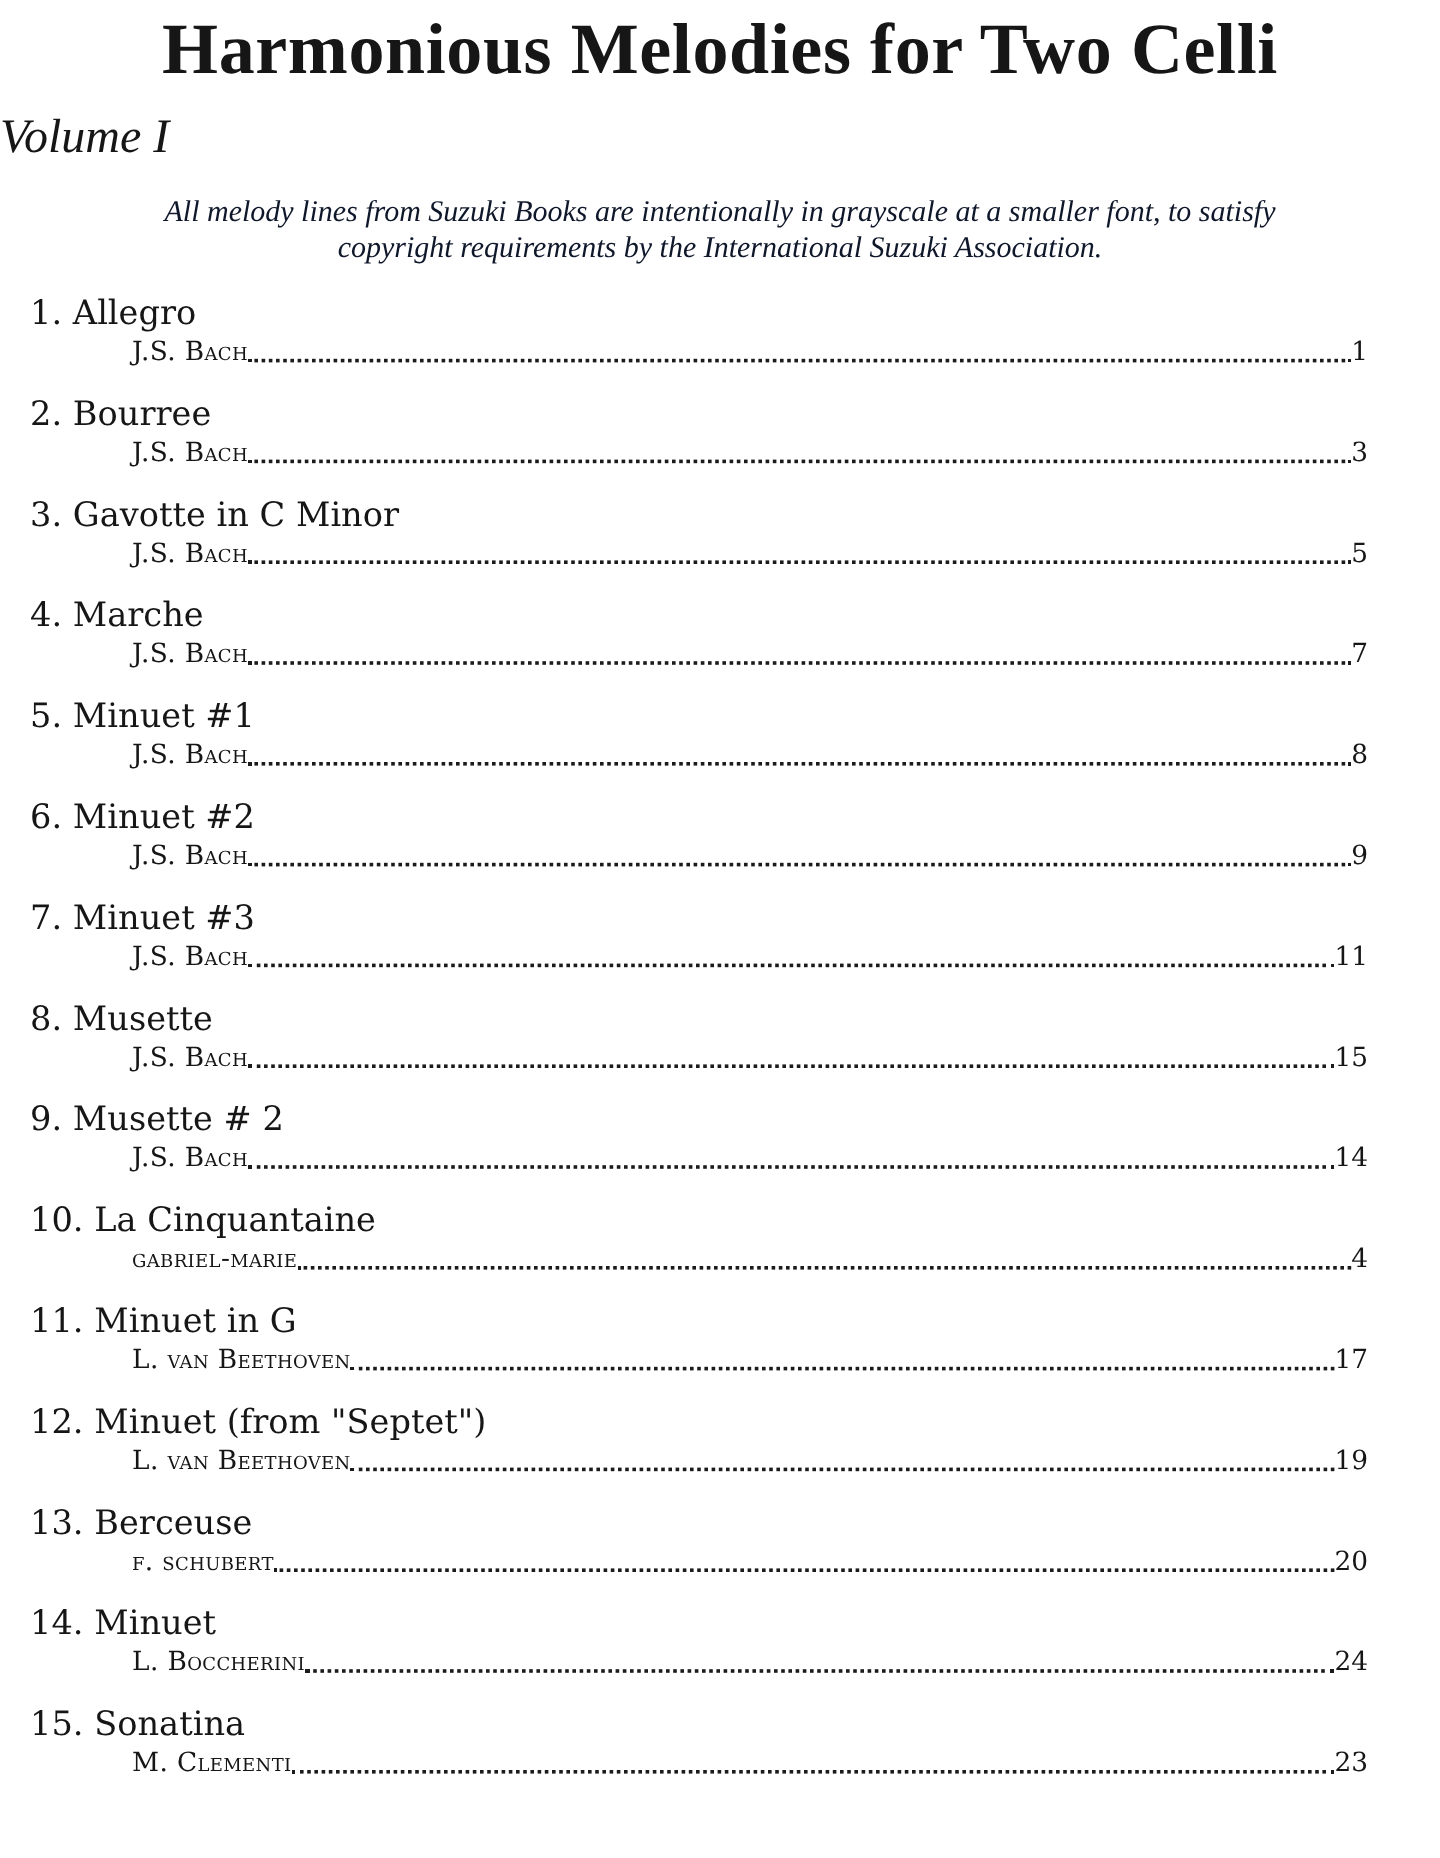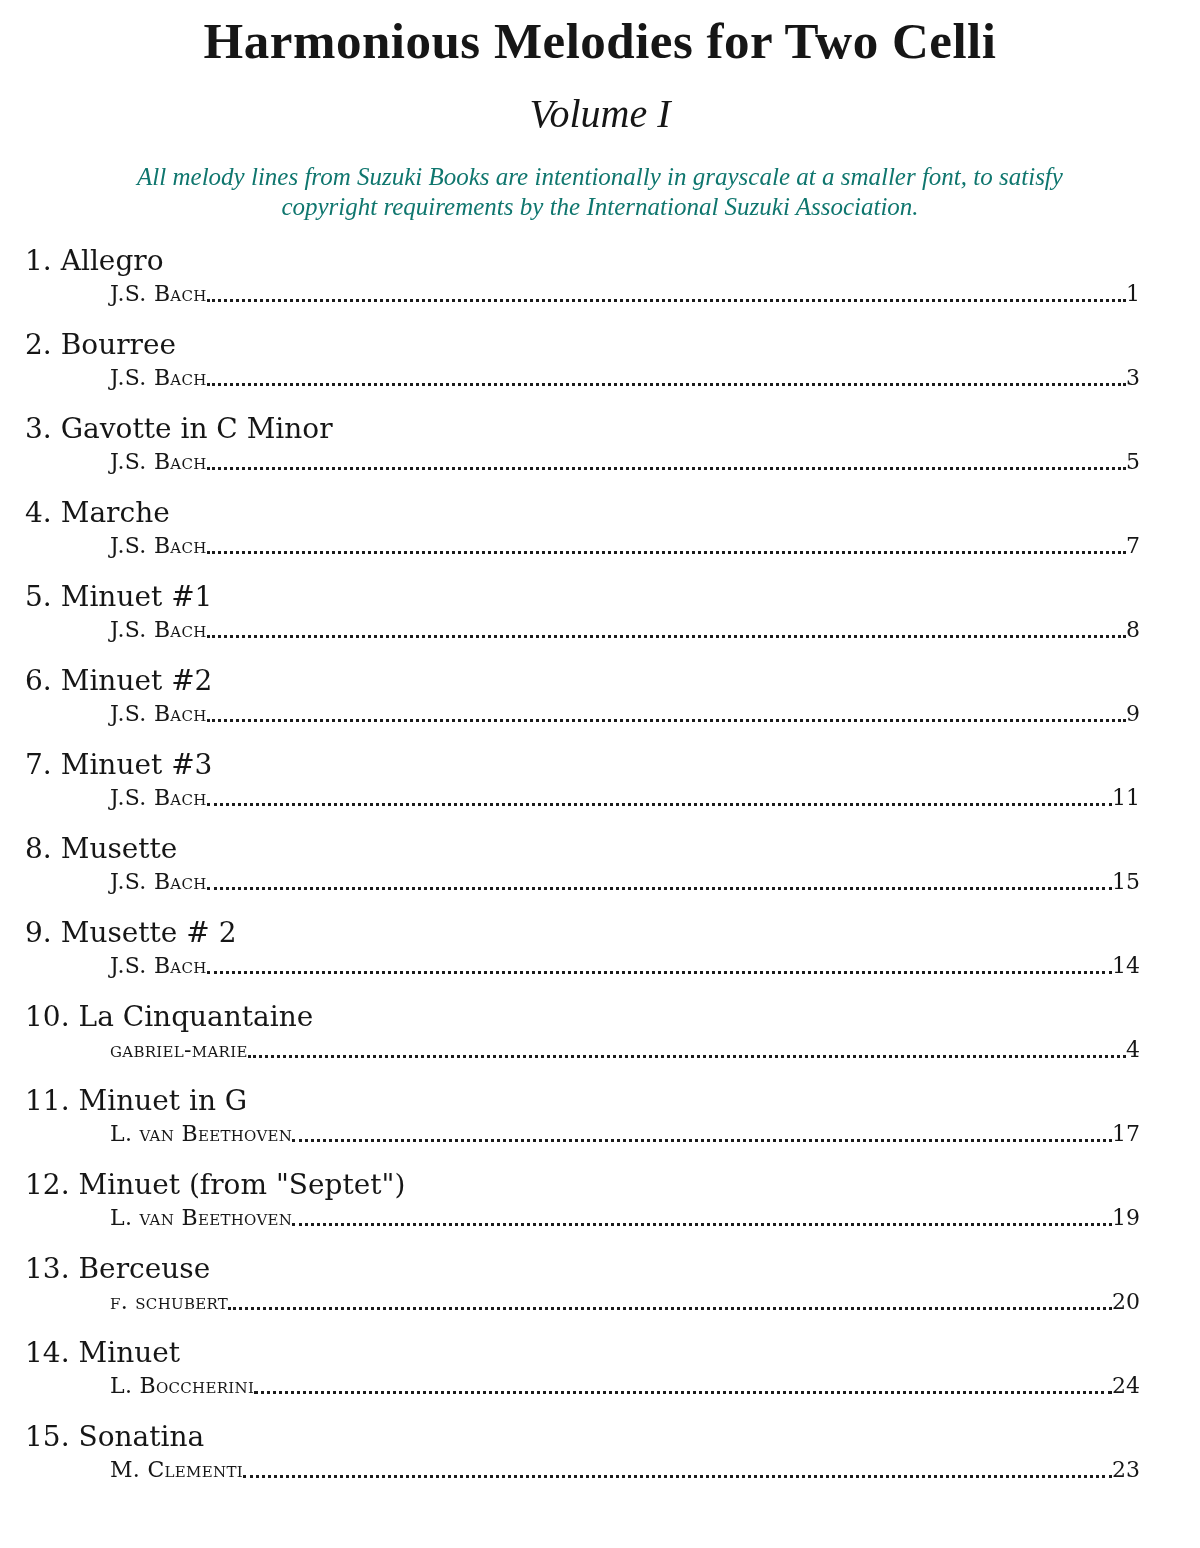--- a/index.html
+++ b/index.html
@@ -15,41 +15,40 @@
   .page {
     width: 100%;
     height: 100%;
     padding-top: 14px;
   }
   .title {
     margin: 0;
     text-align: center;
     font-family: "Liberation Serif", serif;
     font-weight: 700;
-    font-size: 51px;
+    font-size: 60px;
     line-height: 54px;
     letter-spacing: 0.5px;
   }
   .subtitle {
     margin: 22px 0 0 0;
-    text-align: center;
     font-family: "Liberation Serif", serif;
     font-style: italic;
     font-weight: 400;
     font-size: 40px;
     line-height: 48px;
   }
   .notice {
     margin: 24px auto 0 auto;
     text-align: center;
     font-family: "Liberation Serif", serif;
     font-style: italic;
     font-size: 25px;
     line-height: 30px;
-    color: #0f766e;
+    color: #0f172a;
   }
   .toc {
     margin-top: 22px;
     padding: 0 60px 0 25px;
   }
   .entry { margin-bottom: 20px; }
   .entry-title {
     font-size: 28px;
     line-height: 34px;
     white-space: nowrap;

